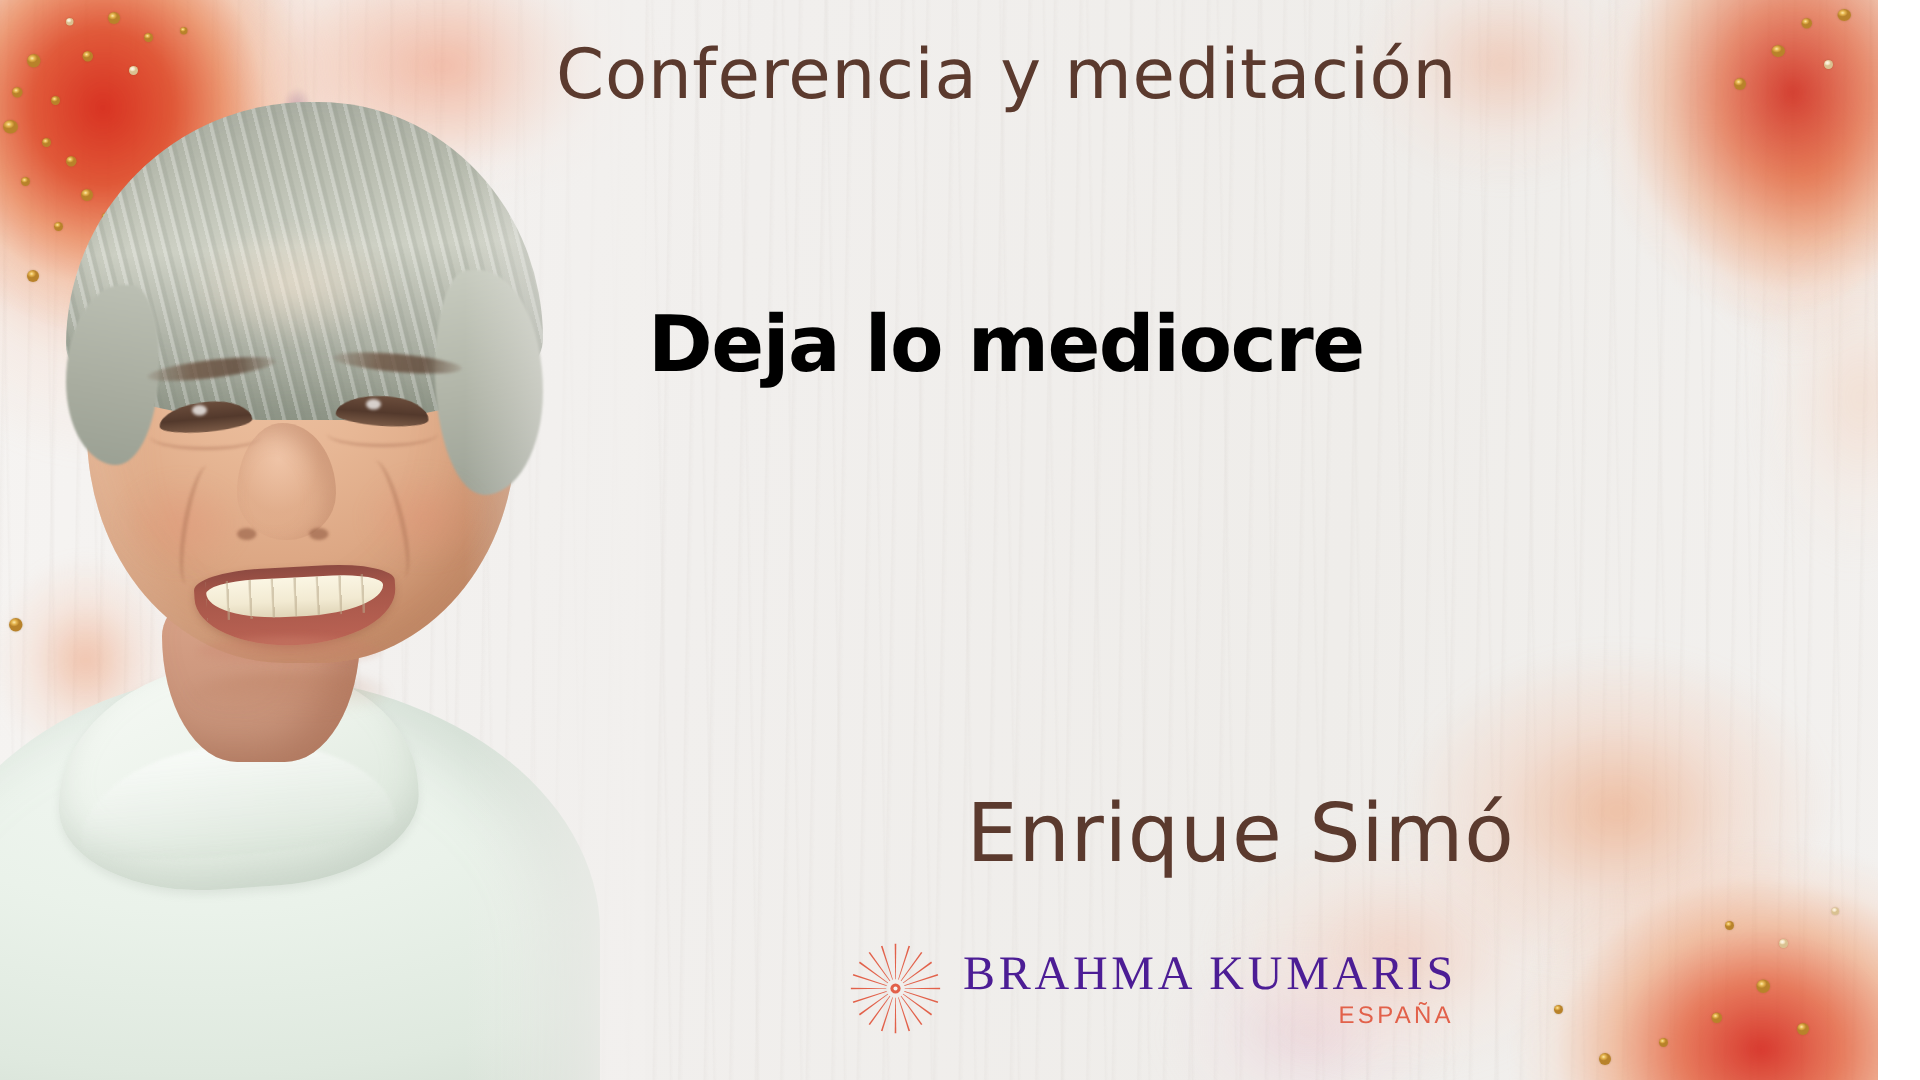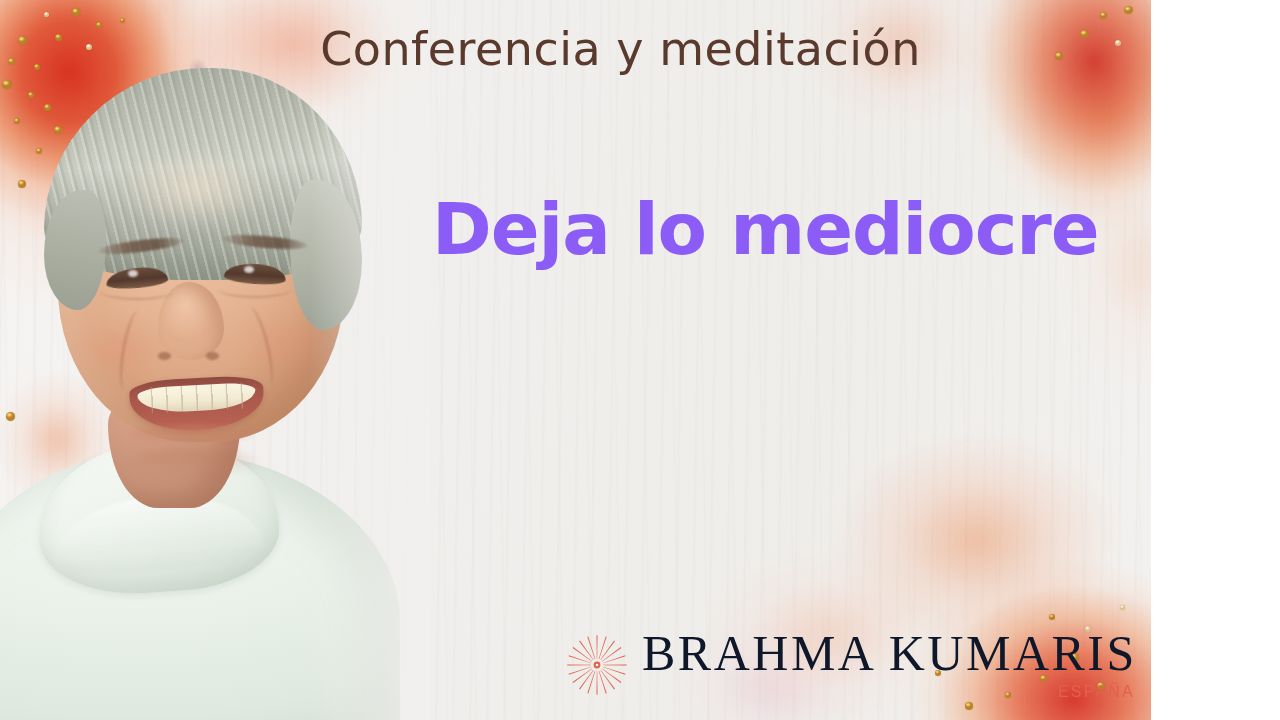--- a/index.html
+++ b/index.html
@@ -7,21 +7,21 @@
     margin: 0;
     padding: 0;
     background: #ffffff;
   }
   body {
     font-family: "Liberation Sans", sans-serif;
   }
 
   #slide {
     position: relative;
-    width: 1151px;
+    width: 1252px;
     height: 720px;
     overflow: hidden;
     background: #f2f0ee;
   }
 
   
   .bg-base {
     position: absolute;
     inset: 0;
     background:
@@ -404,28 +404,28 @@
     font-family: "DejaVu Sans", sans-serif;
     font-weight: 400;
     font-size: 46px;
     letter-spacing: .5px;
     color: #5b3a2e;
     white-space: nowrap;
   }
 
   .main-title {
     position: absolute;
-    left: 432px; top: 191px;
+    left: 432px; top: 202px;
     width: 790px;
     font-family: "DejaVu Sans", sans-serif;
     font-weight: 700;
-    font-size: 72px;
+    font-size: 52px;
     line-height: 1.08;
     letter-spacing: -1px;
-    color: #8b5cf6;
+    color: #000000;
   }
   .main-title .tl { display: block; }
 
   .speaker {
     position: absolute;
     left: 432px; top: 524px;
     width: 790px;
     font-family: "DejaVu Sans", sans-serif;
     font-weight: 400;
     font-size: 54px;
@@ -439,23 +439,23 @@
     position: absolute;
     left: 566px; top: 628px;
     display: flex;
     align-items: center;
     gap: 14px;
   }
   .logo-mark { width: 62px; height: 62px; display: block; }
   .logo-wordblock { display: flex; flex-direction: column; align-items: flex-end; }
   .logo-word {
     font-family: "Liberation Serif", serif;
-    font-size: 50px;
+    font-size: 32px;
     letter-spacing: 2.5px;
-    color: #0f172a;
+    color: #4c1d95;
     line-height: 1;
   }
   .logo-sub {
     font-family: "Liberation Sans", sans-serif;
     font-size: 16px;
     letter-spacing: 2.2px;
     color: #e2614a;
     margin-top: 5px;
     margin-right: 2px;
   }
@@ -558,20 +558,21 @@
     </div>
     <div class="portrait-fade"></div>
   </div>
 
   <div class="header-title">Conferencia y meditación</div>
 
   <div class="main-title">
     <span class="tl">Deja lo mediocre</span>
   </div>
 
+  <div class="speaker">Enrique Simó</div>
 
   <div class="logo">
     <svg class="logo-mark" viewBox="0 0 100 100">
       <g id="rays" fill="#e2614a">
           <polygon points="49.66,40.01 49.14,2.01 50.86,2.01 50.34,40.01" fill="#e2614a"></polygon>
           <polygon points="52.77,40.39 64.01,4.09 65.65,4.62 53.41,40.60" fill="#e2614a"></polygon>
           <polygon points="55.60,41.71 77.51,10.67 78.91,11.68 56.15,42.11" fill="#e2614a"></polygon>
           <polygon points="57.89,43.85 88.32,21.09 89.33,22.49 58.29,44.40" fill="#e2614a"></polygon>
           <polygon points="59.40,46.59 95.38,34.35 95.91,35.99 59.61,47.23" fill="#e2614a"></polygon>
           <polygon points="59.99,49.66 97.99,49.14 97.99,50.86 59.99,50.34" fill="#e2614a"></polygon>

